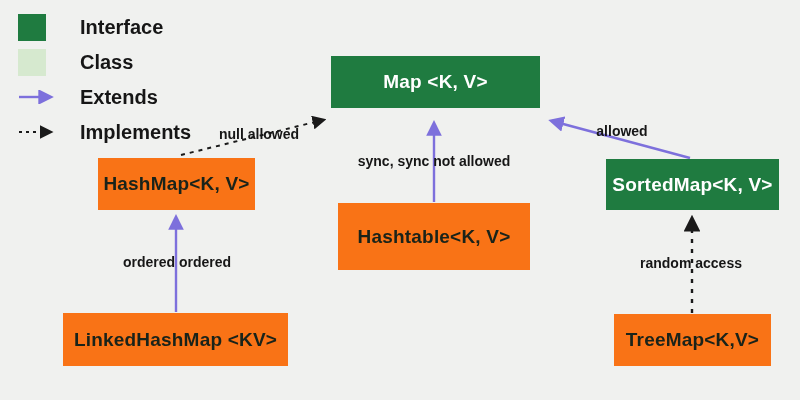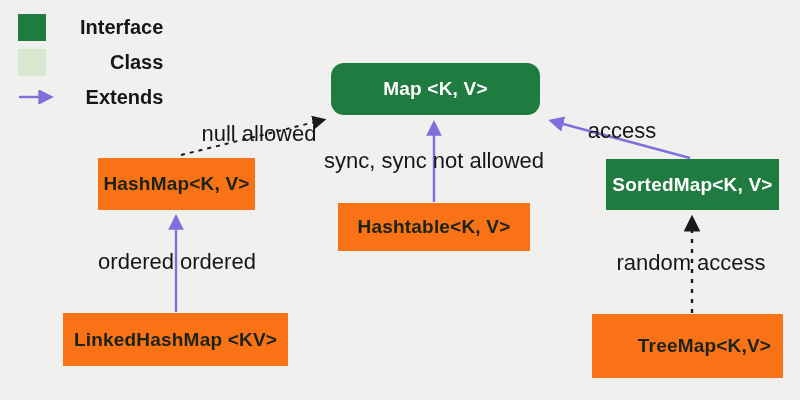--- a/index.html
+++ b/index.html
@@ -31,52 +31,51 @@
     white-space: nowrap;
   }
   .node.interface {
     background: #1f7b40;
     color: #ffffff;
   }
   .node.class {
     background: #f97316;
     color: #19231a;
   }
-  .node-map          { left: 331px; top: 63px;  width: 209px; height: 52px; border-radius: 13px; }
+  .node-map          { left: 331px; top: 56px;  width: 209px; height: 52px; }
   .node-hashmap      { left: 98px;  top: 158px; width: 157px; height: 52px; }
-  .node-hashtable    { left: 338px; top: 203px; width: 192px; height: 48px; }
+  .node-hashtable    { left: 338px; top: 203px; width: 192px; height: 67px; }
   .node-sortedmap    { left: 606px; top: 159px; width: 173px; height: 51px; }
   .node-linkedhashmap{ left: 63px;  top: 313px; width: 225px; height: 53px; }
-  .node-treemap      { left: 592px; top: 314px; width: 157px; height: 64px; padding-left: 34px; }
+  .node-treemap      { left: 614px; top: 314px; width: 157px; height: 52px; }
 
   .edge-label {
     position: absolute;
     transform: translate(-50%, -50%);
-    font-weight: 400;
-    font-size: 22px;
+    font-weight: 700;
+    font-size: 14px;
     color: #161616;
     white-space: nowrap;
   }
   .lbl-null-allowed   { left: 259px; top: 134px; }
   .lbl-sync           { left: 434px; top: 161px; }
   .lbl-sorted         { left: 622px; top: 131px; }
   .lbl-ordered-access { left: 177px; top: 262px; }
   .lbl-random-access  { left: 691px; top: 263px; }
 
   .legend {
     position: absolute;
     left: 18px;
     top: 12px;
   }
   .legend-row {
     display: flex;
     align-items: center;
     height: 30px;
     margin-bottom: 5px;
-    justify-content: space-between;
   }
   .legend-row .key {
     width: 40px;
     display: flex;
     align-items: center;
     justify-content: flex-start;
   }
   .swatch {
     width: 28px;
     height: 27px;
@@ -131,28 +130,36 @@
       <span class="txt">Class</span>
     </div>
     <div class="legend-row">
       <span class="key">
         <svg width="40" height="14" viewBox="0 0 40 14">
           <line x1="1" y1="7" x2="32" y2="7" stroke="#7d70dc" stroke-width="2.4" marker-end="url(#ah-purple)"></line>
         </svg>
       </span>
       <span class="txt">Extends</span>
     </div>
+    <div class="legend-row">
+      <span class="key">
+        <svg width="40" height="14" viewBox="0 0 40 14">
+          <line x1="1" y1="7" x2="32" y2="7" stroke="#1a1a1a" stroke-width="2" stroke-dasharray="3 4" marker-end="url(#ah-black)"></line>
+        </svg>
+      </span>
+      <span class="txt">Implements</span>
+    </div>
   </div>
 
   <div class="node interface node-map">Map &lt;K, V&gt;</div>
   <div class="node class node-hashmap">HashMap&lt;K, V&gt;</div>
   <div class="node class node-hashtable">Hashtable&lt;K, V&gt;</div>
   <div class="node interface node-sortedmap">SortedMap&lt;K, V&gt;</div>
   <div class="node class node-linkedhashmap">LinkedHashMap &lt;KV&gt;</div>
   <div class="node class node-treemap">TreeMap&lt;K,V&gt;</div>
 
   <div class="edge-label lbl-null-allowed">null allowed</div>
   <div class="edge-label lbl-sync">sync, sync not allowed</div>
-  <div class="edge-label lbl-sorted">access</div>
+  <div class="edge-label lbl-sorted">allowed</div>
   <div class="edge-label lbl-ordered-access">ordered ordered</div>
   <div class="edge-label lbl-random-access">random access</div>
 
 </div>
 
 </body></html>

